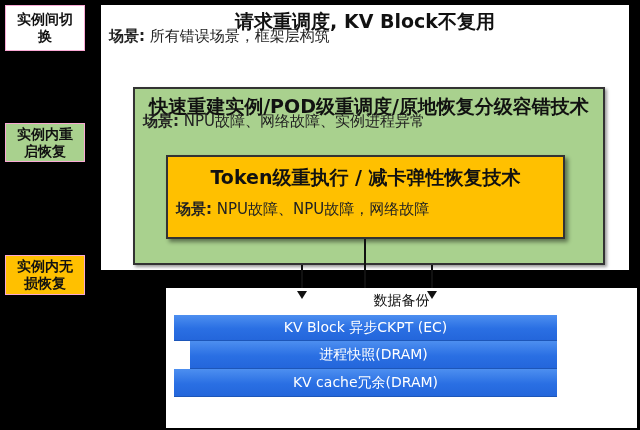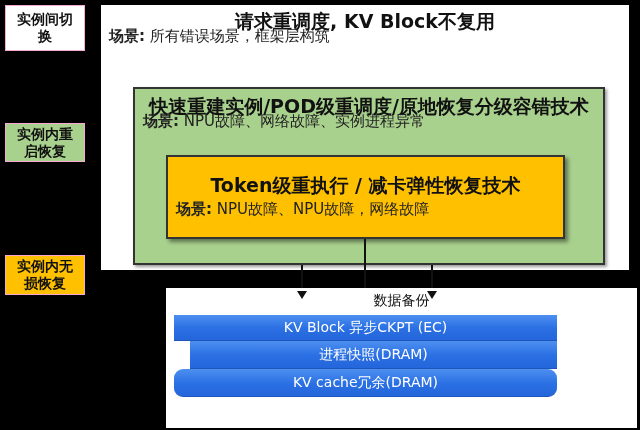--- a/index.html
+++ b/index.html
@@ -47,34 +47,34 @@
 
 <div class="abs green-box" style="left:133px; top:87px; width:472px; height:178px;">
   <div class="abs title" style="left:0; top:5px; width:100%;">快速重建实例/POD级重调度/原地恢复分级容错技术</div>
   <div class="abs scene" style="left:8px; top:23px;">
     <b>场景:</b>
     <span>NPU故障、网络故障、实例进程异常</span>
   </div>
 </div>
 
 <div class="abs yellow-box" style="left:166px; top:155px; width:399px; height:84px;">
-  <div class="abs title" style="left:0; top:16px; width:100%;">Token级重执行 / 减卡弹性恢复技术</div>
+  <div class="abs title" style="left:0; top:8px; width:100%;">Token级重执行 / 减卡弹性恢复技术</div>
   <div class="abs scene" style="left:8px; top:43px;">
     <b>场景:</b>
     <span>NPU故障、NPU故障，网络故障</span>
   </div>
 </div>
 
 <div class="abs vline" style="left:364px; top:239px; height:52px;"></div>
 <div class="abs vline" style="left:301px; top:265px; height:26px;"></div>
 <div class="abs vline" style="left:431px; top:265px; height:26px;"></div>
 
 <div class="abs backup" style="left:166px; top:288px; width:471px; height:140px;padding-left:48px;">
   <div class="abs title" style="left:0; top:4px; width:100%; font-weight:normal; font-size:14px;">数据备份</div>
   <div class="abs" style="left:8px; top:27px; width:383px;">
     <div class="backup-row" style="height:25px;">KV Block 异步CKPT (EC)</div>
     <div class="backup-row" style="height:27px;margin-left:16px;">进程快照(DRAM)</div>
-    <div class="backup-row" style="height:27px;border-radius:9px;">KV cache冗余(DRAM)</div>
+    <div class="backup-row" style="height:27px;">KV cache冗余(DRAM)</div>
   </div>
 </div>
 
 <div class="abs arrow" style="left:297px; top:291px;"></div>
 <div class="abs arrow" style="left:427px; top:291px;"></div>
 
 </body></html>

